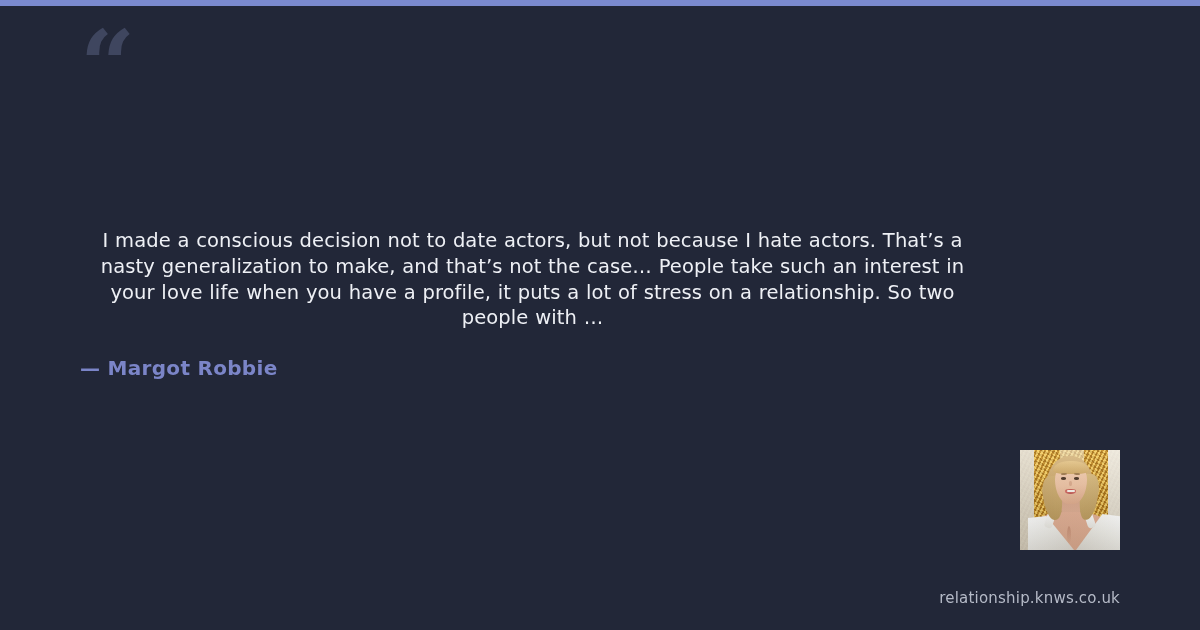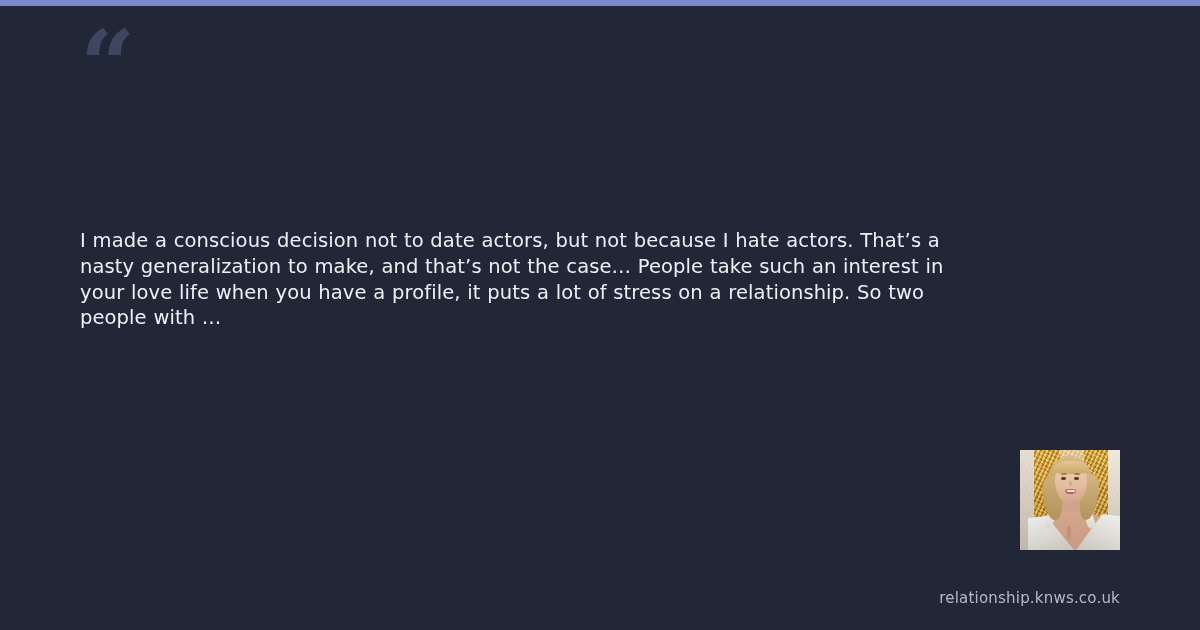--- a/index.html
+++ b/index.html
@@ -44,20 +44,21 @@
     position: absolute;
     left: 80px;
     top: 228px;
     width: 905px;
     font-family: "DejaVu Sans", sans-serif;
     font-size: 19.5px;
     line-height: 25.8px;
     color: #eef0f5;
     letter-spacing: 0.1px;
     word-spacing: 0.4px;
+    text-align: center;
   }
   #quote-author {
     position: absolute;
     left: 80px;
     top: 356px;
     font-family: "DejaVu Sans", sans-serif;
     font-size: 20px;
     font-weight: 700;
     color: #7b85c8;
     letter-spacing: 0.3px;
@@ -216,20 +217,21 @@
 <body>
 
 <div id="card">
 
   <div id="accent-bar"></div>
 
   <div id="quote-glyph">“</div>
 
   <div id="quote-text">I made a conscious decision not to date actors, but not because I hate actors. That’s a nasty generalization to make, and that’s not the case… People take such an interest in your love life when you have a profile, it puts a lot of stress on a relationship. So two people with …</div>
 
+  <div id="quote-author">— Margot Robbie</div>
 
   <div id="portrait">
     <div class="p-layer gold-bg"></div>
     <div class="p-layer panel-left"></div>
     <div class="p-layer panel-right"></div>
     <div class="p-layer panel-center"></div>
     <div class="p-layer hair-back"></div>
     <div class="p-layer neck"></div>
     <div class="p-layer chest"></div>
     <div class="p-layer dress-l"></div>

